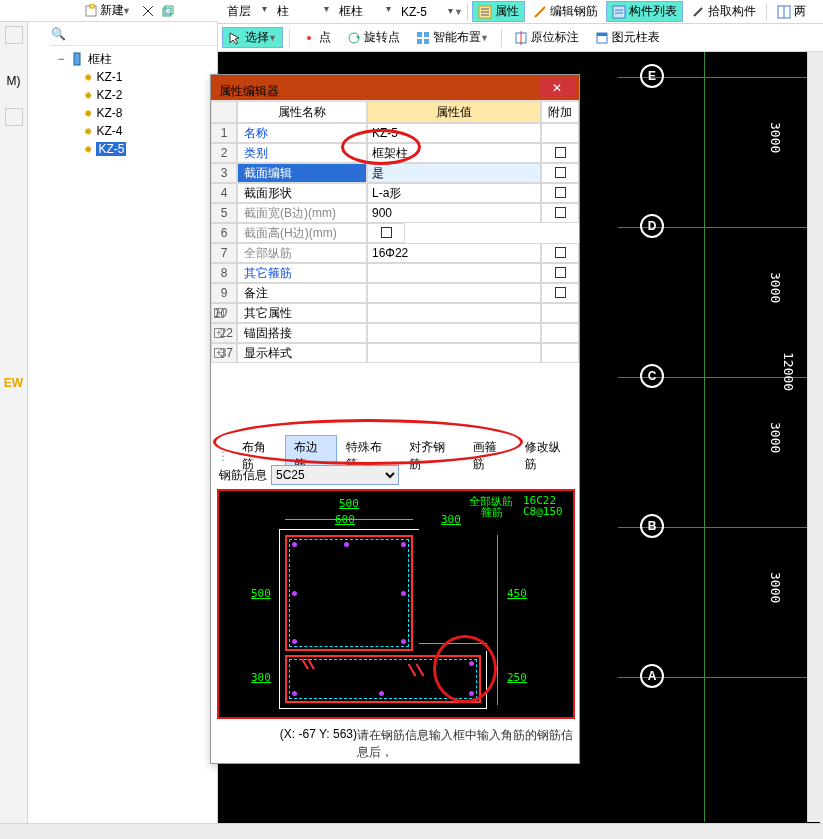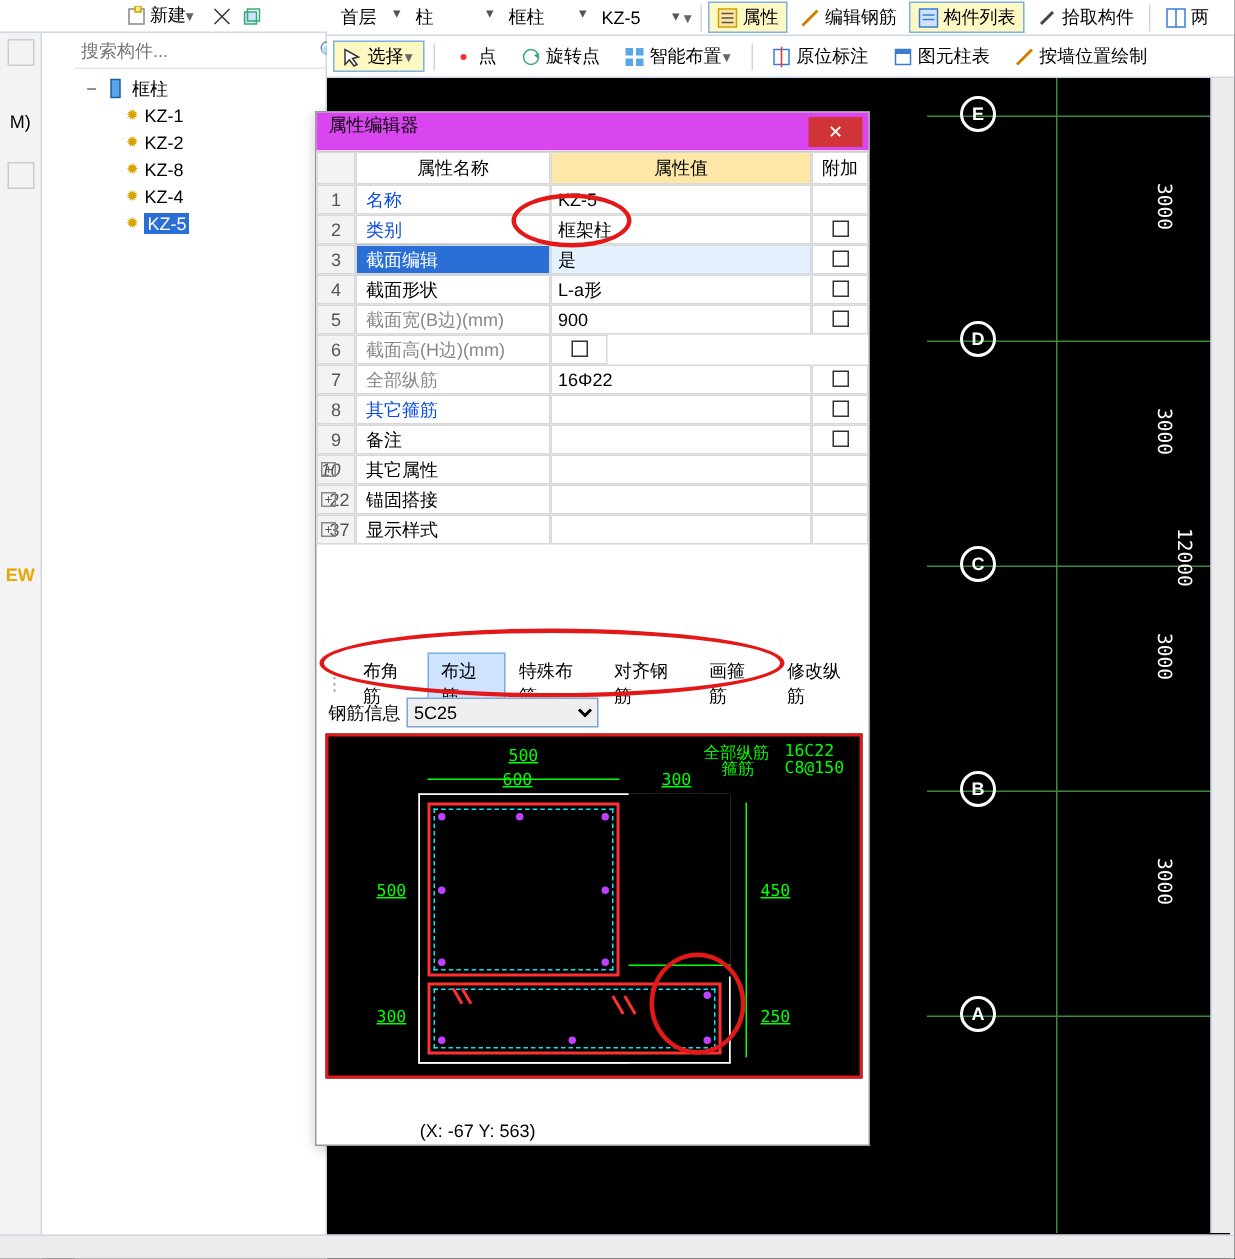--- a/index.html
+++ b/index.html
@@ -25,34 +25,34 @@
 .tree .child .ic { color: #d9a400; font-size: 10px; }
 .tree .child.sel { background: #fff; }
 .tree .child.sel .lbl { background: #2a6fd6; color: #fff; padding: 0 2px; }
 
 
 .rtbar { position: absolute; left: 218px; top: 0; width: 605px; height: 24px; background: #fff; display: flex; align-items: center; gap: 2px; padding: 0 4px; border-bottom: 1px solid #cfd6e4; }
 .rtbar2 { position: absolute; left: 218px; top: 24px; width: 605px; height: 28px; background: #fff; display: flex; align-items: center; gap: 4px; padding: 0 4px; border-bottom: 1px solid #cfd6e4; }
 .dd { border: 1px solid #fff; padding: 1px 14px 1px 4px; position: relative; min-width: 48px; }
 .dd:after { content: "▾"; position: absolute; right: 2px; top: 1px; color: #555; font-size: 10px; }
 .tbtn { display: flex; align-items: center; gap: 3px; padding: 1px 5px; border: 1px solid transparent; }
-.tbtn.active { background: #fef9c3; border: 1px solid #7fb0e8; }
+.tbtn.active { background: #5eead4; border: 1px solid #7fb0e8; }
 .sep { width: 1px; height: 18px; background: #cfd6e4; margin: 0 2px; }
 .ddarrow { font-size: 9px; color: #666; margin-left: -4px; }
 
 
 .canvas { position: absolute; left: 218px; top: 52px; width: 602px; height: 787px; background: #000; }
 .canvas .grid-label { position: absolute; color: #fff; font-weight: bold; width: 24px; height: 24px; border: 2px solid #fff; border-radius: 50%; display: flex; align-items: center; justify-content: center; }
 .canvas .dim { position: absolute; color: #fff; writing-mode: vertical-rl; font-family: monospace; font-size: 13px; }
 .canvas .hline { position: absolute; height: 1px; background: #3a8a3a; }
 .canvas .vline { position: absolute; width: 1px; background: #3a8a3a; }
 
 
 .proppanel { position: absolute; left: 210px; top: 74px; width: 370px; height: 690px; background: #fff; border: 1px solid #999; box-shadow: 0 2px 8px rgba(0,0,0,.2); }
-.pp-title { height: 26px; background: #d946ef; border-bottom: 1px solid #e4e4e4; display: flex; align-items: flex-start; padding: 0 8px; position: relative; }
+.pp-title { height: 26px; background: #c2410c; border-bottom: 1px solid #e4e4e4; display: flex; align-items: flex-end; padding: 0 8px; position: relative; }
 .pp-title .close { position: absolute; right: 4px; top: 3px; width: 36px; height: 20px; background: #d03438; color: #fff; display: flex; align-items: center; justify-content: center; }
 .pp-hdr { display: flex; height: 22px; border-radius: 11px; }
 .pp-hdr .c1 { width: 26px; border: 1px solid #d8d8d8; background: #f3f3f3; }
 .pp-hdr .c2 { width: 130px; border: 1px solid #d8d8d8; text-align: center; line-height: 20px; }
 .pp-hdr .c3 { flex: 1; border: 1px solid #d8d8d8; background: #ffe7a8; text-align: center; line-height: 20px; }
 .pp-hdr .c4 { width: 38px; border: 1px solid #d8d8d8; text-align: center; line-height: 20px; }
 .pp-row { display: flex; height: 20px; }
 .pp-row .c1 { width: 26px; border: 1px solid #d8d8d8; background: #f3f3f3; text-align: center; line-height: 18px; color: #555; position: relative; }
 .pp-row .c1 .plus { position: absolute; left: 2px; top: 4px; width: 10px; height: 10px; border: 1px solid #888; font-size: 9px; line-height: 8px; text-align: center; }
 .pp-row .c2 { width: 130px; border: 1px solid #d8d8d8; padding: 0 6px; line-height: 18px; }
@@ -117,21 +117,20 @@
       <line x1="12" y1="2" x2="2" y2="12" stroke="#333"></line>
     </svg>
   <svg width="14" height="14">
       <rect x="2" y="4" width="8" height="8" fill="#cfe3ff" stroke="#3a7"></rect>
       <rect x="4" y="2" width="8" height="8" fill="none" stroke="#3a7"></rect>
     </svg>
 </div>
 
 <div class="sidebar">
   <div class="search">
-    <input placeholder="搜索构件..." style="">
     <div class="mag">🔍</div>
   </div>
   <div class="tree">
     <div class="node">
       <span class="tw">−</span>
       <span class="ic">
           <svg width="14" height="14">
             <rect x="4" y="1" width="6" height="12" fill="#5aa7e8" stroke="#1a5fa0"></rect>
           </svg>
         </span>
@@ -245,26 +244,20 @@
         <line x1="7" y1="0" x2="7" y2="14" stroke="#e33"></line>
       </svg>
     <span>原位标注</span>
   </div>
   <div class="tbtn">
     <svg width="14" height="14">
         <rect x="2" y="2" width="10" height="10" fill="#fff" stroke="#3a7dd0"></rect>
         <rect x="2" y="2" width="10" height="3" fill="#3a7dd0"></rect>
       </svg>
     <span>图元柱表</span>
-  </div>
-  <div class="tbtn">
-    <svg width="14" height="14">
-        <line x1="2" y1="12" x2="12" y2="2" stroke="#d08000" stroke-width="2"></line>
-      </svg>
-    <span>按墙位置绘制</span>
   </div>
 </div>
 
 <div class="canvas">
   <div class="vline" style="left:486px; top:0; height:770px;"></div>
   <div class="hline" style="left:400px; top:25px; width:202px;"></div>
   <div class="hline" style="left:400px; top:175px; width:202px;"></div>
   <div class="hline" style="left:400px; top:325px; width:202px;"></div>
   <div class="hline" style="left:400px; top:475px; width:202px;"></div>
   <div class="hline" style="left:400px; top:625px; width:202px;"></div>
@@ -432,17 +425,18 @@
     <div class="diag-text" style="left:250px; top:3px; color:#00ff00;">全部纵筋</div>
     <div class="diag-text" style="left:262px; top:14px; color:#00ff00;">箍筋</div>
     <div class="diag-text" style="left:304px; top:3px;">16C22</div>
     <div class="diag-text" style="left:304px; top:14px;">C8@150</div>
 
     <div class="annot" style="left:214px; top:144px; width:64px; height:68px;"></div>
   </div>
 
   <div class="status">
     <div class="coord">(X: -67 Y: 563)</div>
+    <div class="msg">请在钢筋信息输入框中输入角筋的钢筋信息后，</div>
   </div>
 </div>
 
 <div class="vscroll"></div>
 <div class="hscroll"></div>
 
 </body></html>

